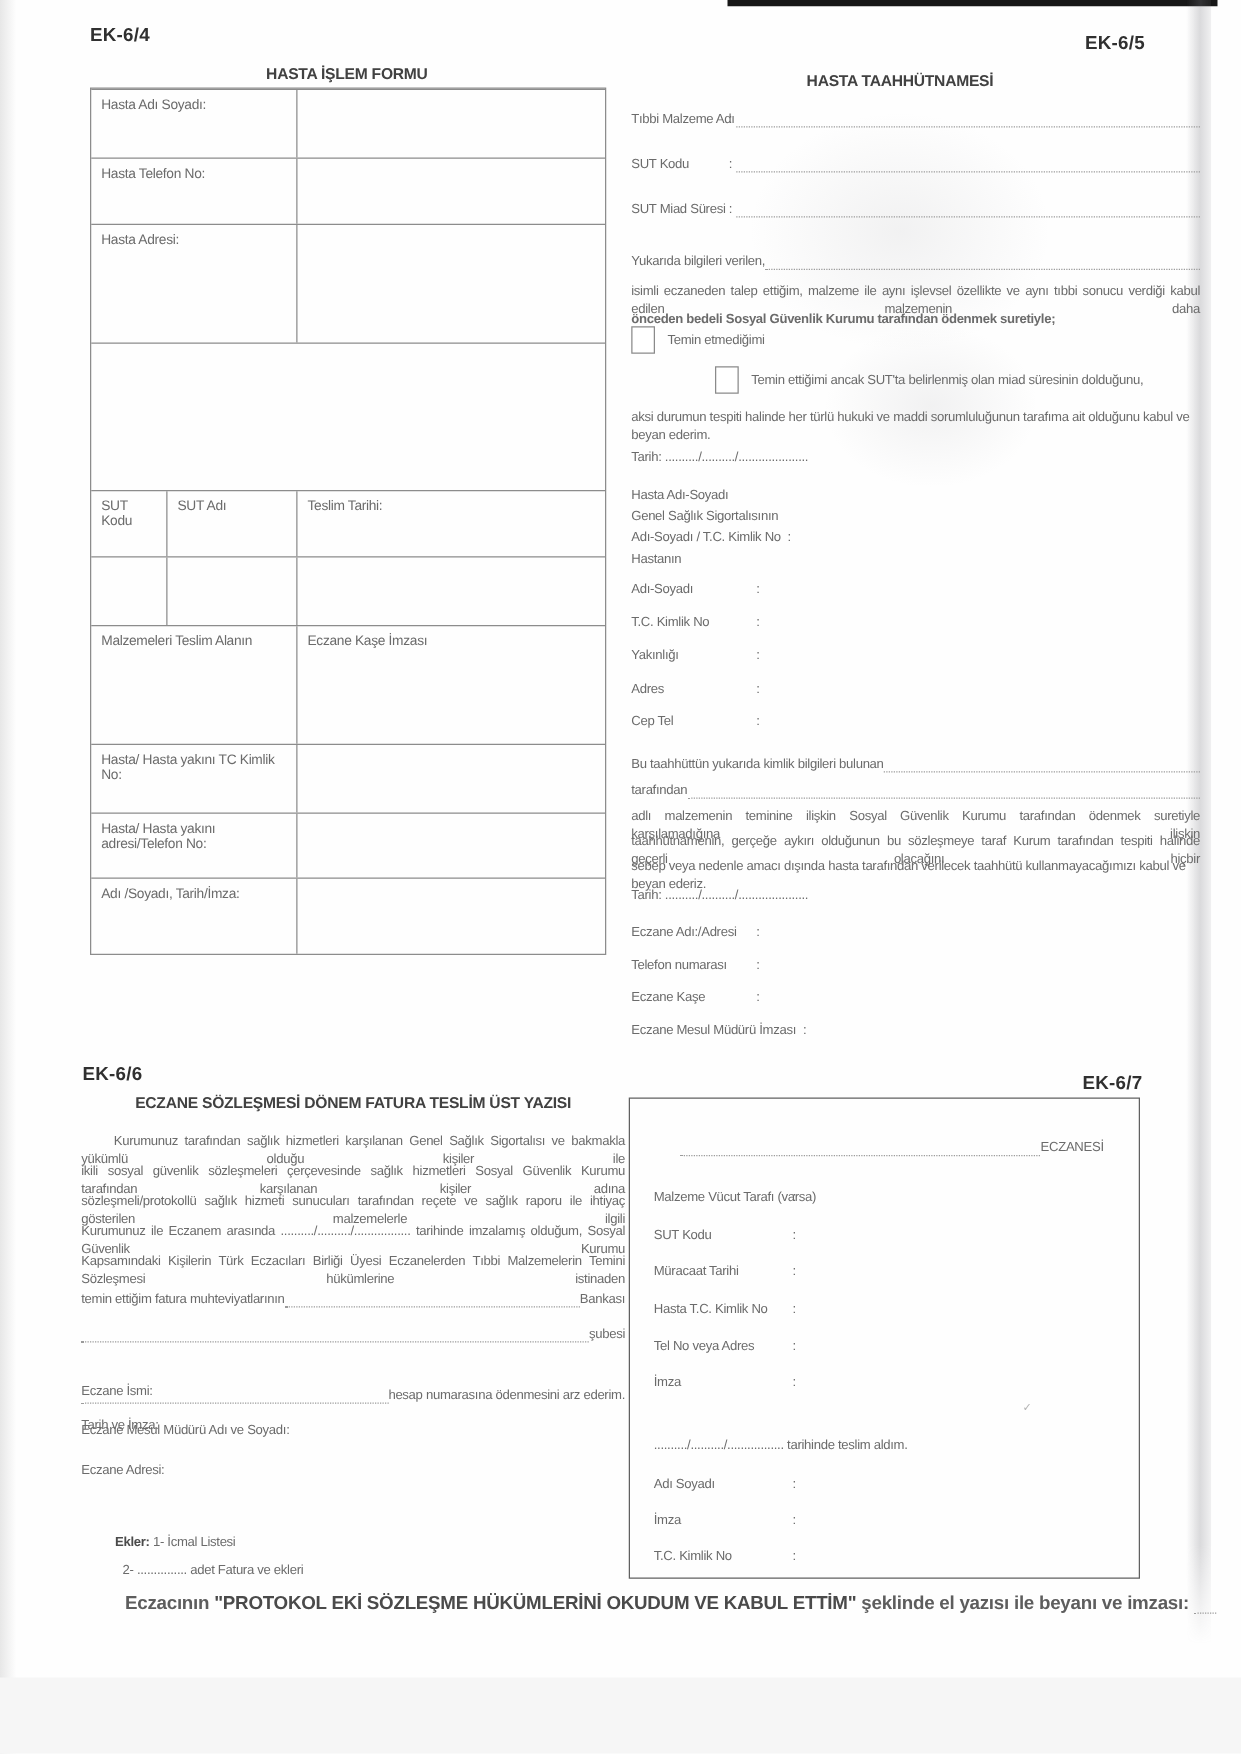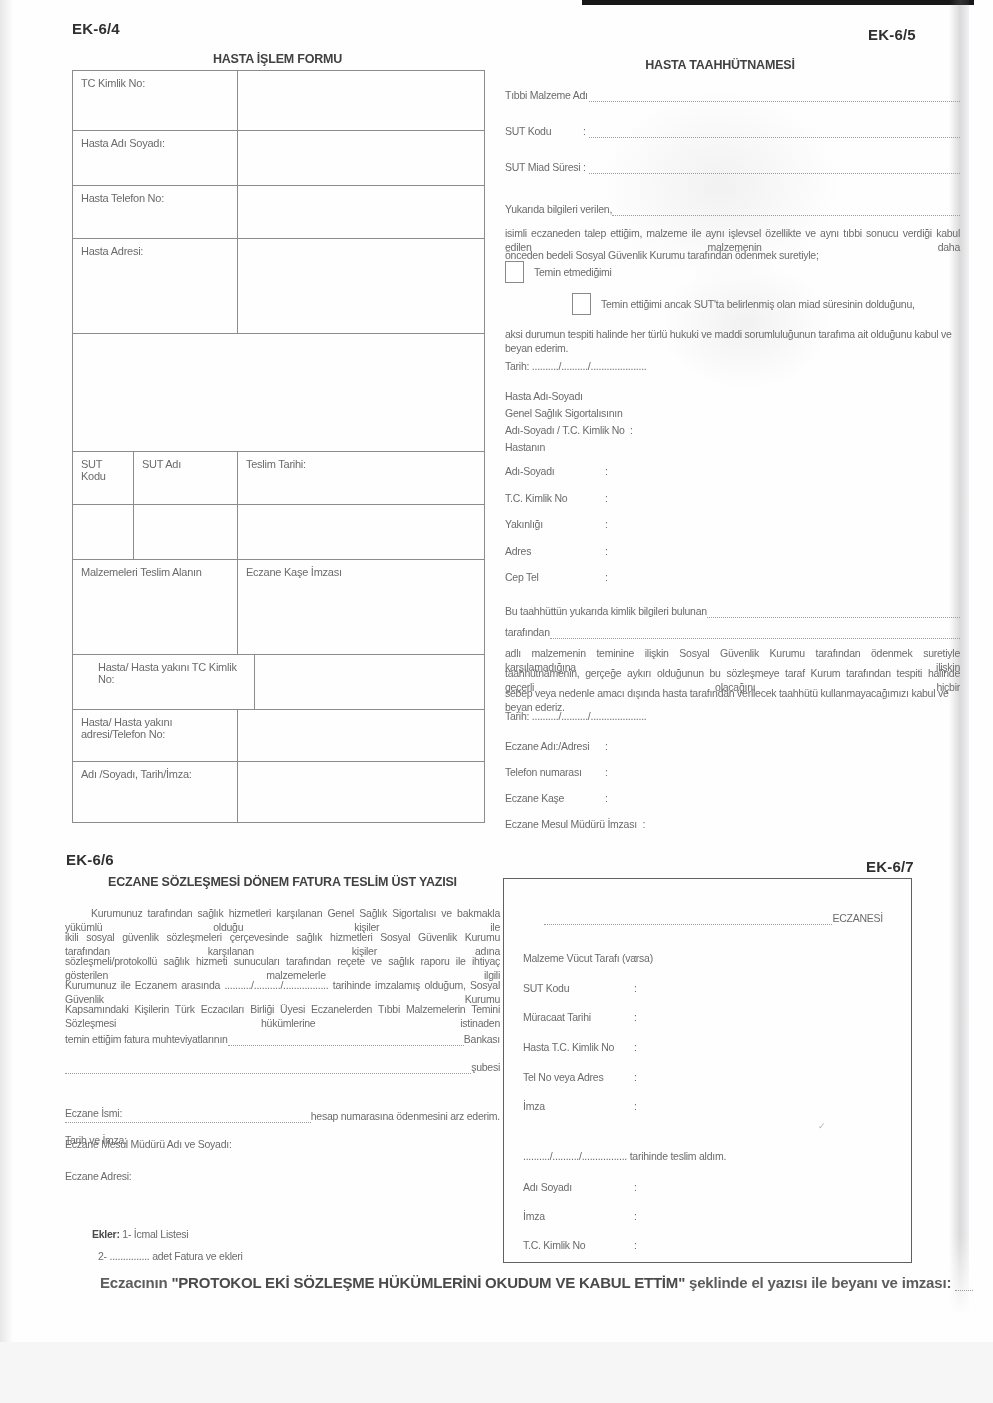--- a/index.html
+++ b/index.html
@@ -49,24 +49,20 @@
 <div class="abs scan-right-shadow" style="left:949px;top:0;width:20px;height:1315px;"></div>
 <div class="abs scan-bottom" style="left:0;top:1342px;width:993px;height:61px;"></div>
 <div class="abs blob" style="left:600px;top:90px;width:240px;height:190px;"></div>
 <div class="abs blob" style="left:660px;top:260px;width:170px;height:130px;"></div>
 <div class="abs txt" style="left:818px;top:1119px;color:#b4b4b4;font-size:9px;">✓</div>
 
 <div class="abs ek-label" style="left:72px;top:20px;">EK-6/4</div>
 <div class="abs sec-title" style="left:72px;top:52px;width:411px;">HASTA İŞLEM FORMU</div>
 
 <div class="abs ftable" style="left:72px;top:70px;width:411px;">
-  <div class="t-row first" style="height:59px;">
-    <div class="t-cell t-div" style="width:165px;">TC Kimlik No:</div>
-    <div class="t-cell" style="flex:1;"></div>
-  </div>
   <div class="t-row" style="height:55px;">
     <div class="t-cell t-div" style="width:165px;">Hasta Adı Soyadı:</div>
     <div class="t-cell" style="flex:1;"></div>
   </div>
   <div class="t-row" style="height:53px;">
     <div class="t-cell t-div" style="width:165px;">Hasta Telefon No:</div>
     <div class="t-cell" style="flex:1;"></div>
   </div>
   <div class="t-row" style="height:95px;">
     <div class="t-cell t-div" style="width:165px;">Hasta Adresi:</div>
@@ -83,21 +79,21 @@
   <div class="t-row" style="height:55px;">
     <div class="t-cell t-div" style="width:61px;"></div>
     <div class="t-cell t-div" style="width:104px;"></div>
     <div class="t-cell" style="flex:1;"></div>
   </div>
   <div class="t-row" style="height:95px;justify-content:space-between;">
     <div class="t-cell t-div" style="width:165px;">Malzemeleri Teslim Alanın</div>
     <div class="t-cell" style="flex:1;">Eczane Kaşe İmzası</div>
   </div>
   <div class="t-row" style="height:55px;">
-    <div class="t-cell t-div" style="width:165px;margin-left:17px;">Hasta/ Hasta yakını TC Kimlik No:</div>
+    <div class="t-cell t-div" style="width:165px;">Hasta/ Hasta yakını TC Kimlik No:</div>
     <div class="t-cell" style="flex:1;"></div>
   </div>
   <div class="t-row" style="height:52px;">
     <div class="t-cell t-div" style="width:165px;">Hasta/ Hasta yakını adresi/Telefon No:</div>
     <div class="t-cell" style="flex:1;"></div>
   </div>
   <div class="t-row" style="height:61px;gap:12px;">
     <div class="t-cell t-div" style="width:165px;">Adı /Soyadı, Tarih/İmza:</div>
     <div class="t-cell" style="flex:1;"></div>
   </div>
@@ -120,21 +116,21 @@
   <span class="lbl w75">SUT Miad Süresi</span>
     <span class="colon">:</span>
     <span class="dots"></span>
 </div>
 
 <div class="abs frow txt" style="left:505px;top:202px;width:455px;">
   <span class="lbl">Yukarıda bilgileri verilen,</span>
     <span class="dots"></span>
 </div>
 <div class="abs txt just" style="left:505px;top:226px;width:455px;">isimli eczaneden talep ettiğim, malzeme ile aynı işlevsel özellikte ve aynı tıbbi sonucu verdiği kabul edilen malzemenin daha</div>
-<div class="abs txt" style="left:505px;top:248px;width:455px;">önceden bedeli Sosyal Güvenlik Kurumu tarafından ödenmek suretiyle;</div>
+<div class="abs txt" style="left:505px;top:248px;width:455px;font-weight:bold;">önceden bedeli Sosyal Güvenlik Kurumu tarafından ödenmek suretiyle;</div>
 
 <div class="abs cbrow txt" style="left:505px;top:261px;width:455px;">
   <span class="cb"></span>
   <span>Temin etmediğimi</span>
 </div>
 <div class="abs cbrow txt" style="left:524px;top:293px;width:455px;margin-left:48px;">
   <span class="cb"></span>
   <span>Temin ettiğimi ancak SUT'ta belirlenmiş olan miad süresinin dolduğunu,</span>
 </div>
 

